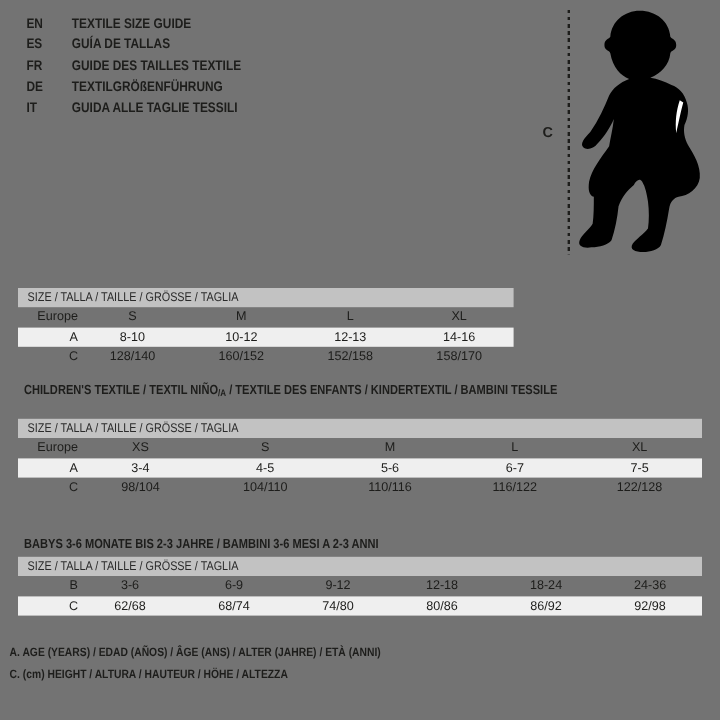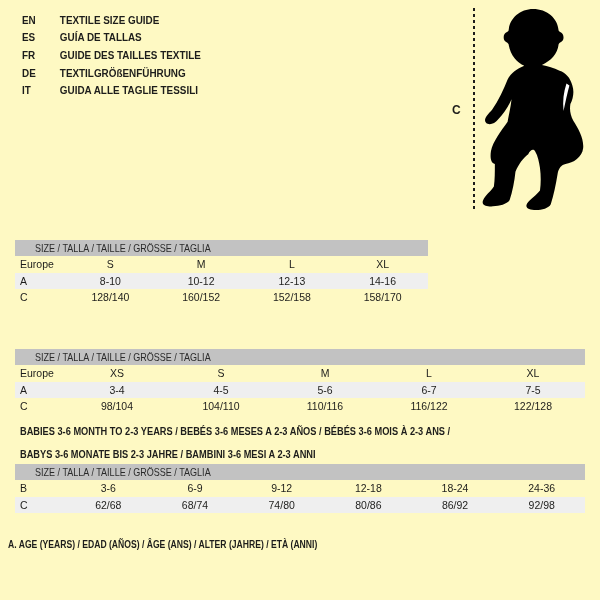--- a/index.html
+++ b/index.html
@@ -1,17 +1,17 @@
 <!DOCTYPE html>
 <html><head>
 <meta charset="utf-8">
 <style>
   html,body { margin:0; padding:0; background:#fff; }
   .page {
-    position:relative; width:600px; height:600px; background:#fef9c3;
+    position:relative; width:600px; height:600px; background:#737373;
     font-family:"Liberation Sans", sans-serif; color:#1d1d1b; overflow:hidden;
   }
   .cond { transform:scaleX(0.86); transform-origin:left center; white-space:nowrap; display:inline-block; }
 
   
   .lang-block { position:absolute; left:22px; top:11px; }
   .lang-row { display:flex; height:17.6px; align-items:center; }
   .lang-code { width:44px; font-weight:bold; font-size:11.5px; }
   .lang-title { font-weight:bold; font-size:11.5px; }
 
@@ -29,25 +29,25 @@
   .st1 { top:215px; } .st2 { top:319px; } .st3a { top:425px; } .st3b { top:448px; }
   .subscr { font-size:8px; vertical-align:-2px; }
 
   
   .table { position:absolute; left:15px; }
   .t1 { width:413px; top:240px; }
   .t2 { width:570px; top:349px; }
   .t3 { width:570px; top:464px; }
   .tbar {
     height:16px; background:#c2c2c2; display:flex; align-items:center;
-    padding-left:20px; box-sizing:border-box; font-size:10.5px; color:#2a2a2a;
+    padding-left:8px; box-sizing:border-box; font-size:10.5px; color:#2a2a2a;
   }
   .trow { display:flex; height:16.5px; align-items:center; font-size:10.5px; }
   .trows .trow:nth-child(even) { background:#efefef; }
-  .tlabel { width:50px; padding-left:5px; box-sizing:border-box; }
+  .tlabel { width:50px; padding-left:5px; box-sizing:border-box;text-align:right; }
   .tcell { flex:1; text-align:center; }
 
   
   .footnotes { position:absolute; left:8px; top:536px; }
   .fnote { height:17.6px; display:flex; align-items:center; font-size:10px; font-weight:bold; }
 </style>
 </head>
 <body>
 
 <div class="page">
@@ -136,20 +136,25 @@
       <div class="trow">
         <span class="tlabel">C</span>
         <span class="tcell">128/140</span>
         <span class="tcell">160/152</span>
         <span class="tcell">152/158</span>
         <span class="tcell">158/170</span>
       </div>
     </div>
   </div>
 
+  <div class="sec-title st2">
+    <span class="inner">
+      <span>CHILDREN'S TEXTILE / TEXTIL NIÑO</span><span class="subscr">/A</span><span> / TEXTILE DES ENFANTS / KINDERTEXTIL / BAMBINI TESSILE</span>
+    </span>
+  </div>
   <div class="table t2">
     <div class="tbar">
       <span class="cond">SIZE / TALLA / TAILLE / GRÖSSE / TAGLIA</span>
     </div>
     <div class="trows">
       <div class="trow">
         <span class="tlabel">Europe</span>
         <span class="tcell">XS</span>
         <span class="tcell">S</span>
         <span class="tcell">M</span>
@@ -168,23 +173,20 @@
         <span class="tlabel">C</span>
         <span class="tcell">98/104</span>
         <span class="tcell">104/110</span>
         <span class="tcell">110/116</span>
         <span class="tcell">116/122</span>
         <span class="tcell">122/128</span>
       </div>
     </div>
   </div>
 
-  <div class="sec-title st3a">
-    <span class="inner">BABIES 3-6 MONTH TO 2-3 YEARS / BEBÉS 3-6 MESES A 2-3 AÑOS / BÉBÉS 3-6 MOIS À 2-3 ANS /</span>
-  </div>
   <div class="sec-title st3b">
     <span class="inner">BABYS 3-6 MONATE BIS 2-3 JAHRE / BAMBINI 3-6 MESI A 2-3 ANNI</span>
   </div>
   <div class="table t3">
     <div class="tbar">
       <span class="cond">SIZE / TALLA / TAILLE / GRÖSSE / TAGLIA</span>
     </div>
     <div class="trows">
       <div class="trow">
         <span class="tlabel">B</span>
@@ -204,15 +206,18 @@
         <span class="tcell">86/92</span>
         <span class="tcell">92/98</span>
       </div>
     </div>
   </div>
 
   <div class="footnotes">
     <div class="fnote">
         <span class="cond">A. AGE (YEARS) / EDAD (AÑOS) / ÂGE (ANS) / ALTER (JAHRE) / ETÀ (ANNI)</span>
       </div>
+    <div class="fnote">
+        <span class="cond">C. (cm) HEIGHT / ALTURA / HAUTEUR / HÖHE / ALTEZZA</span>
+      </div>
   </div>
 
 </div>
 
 </body></html>

